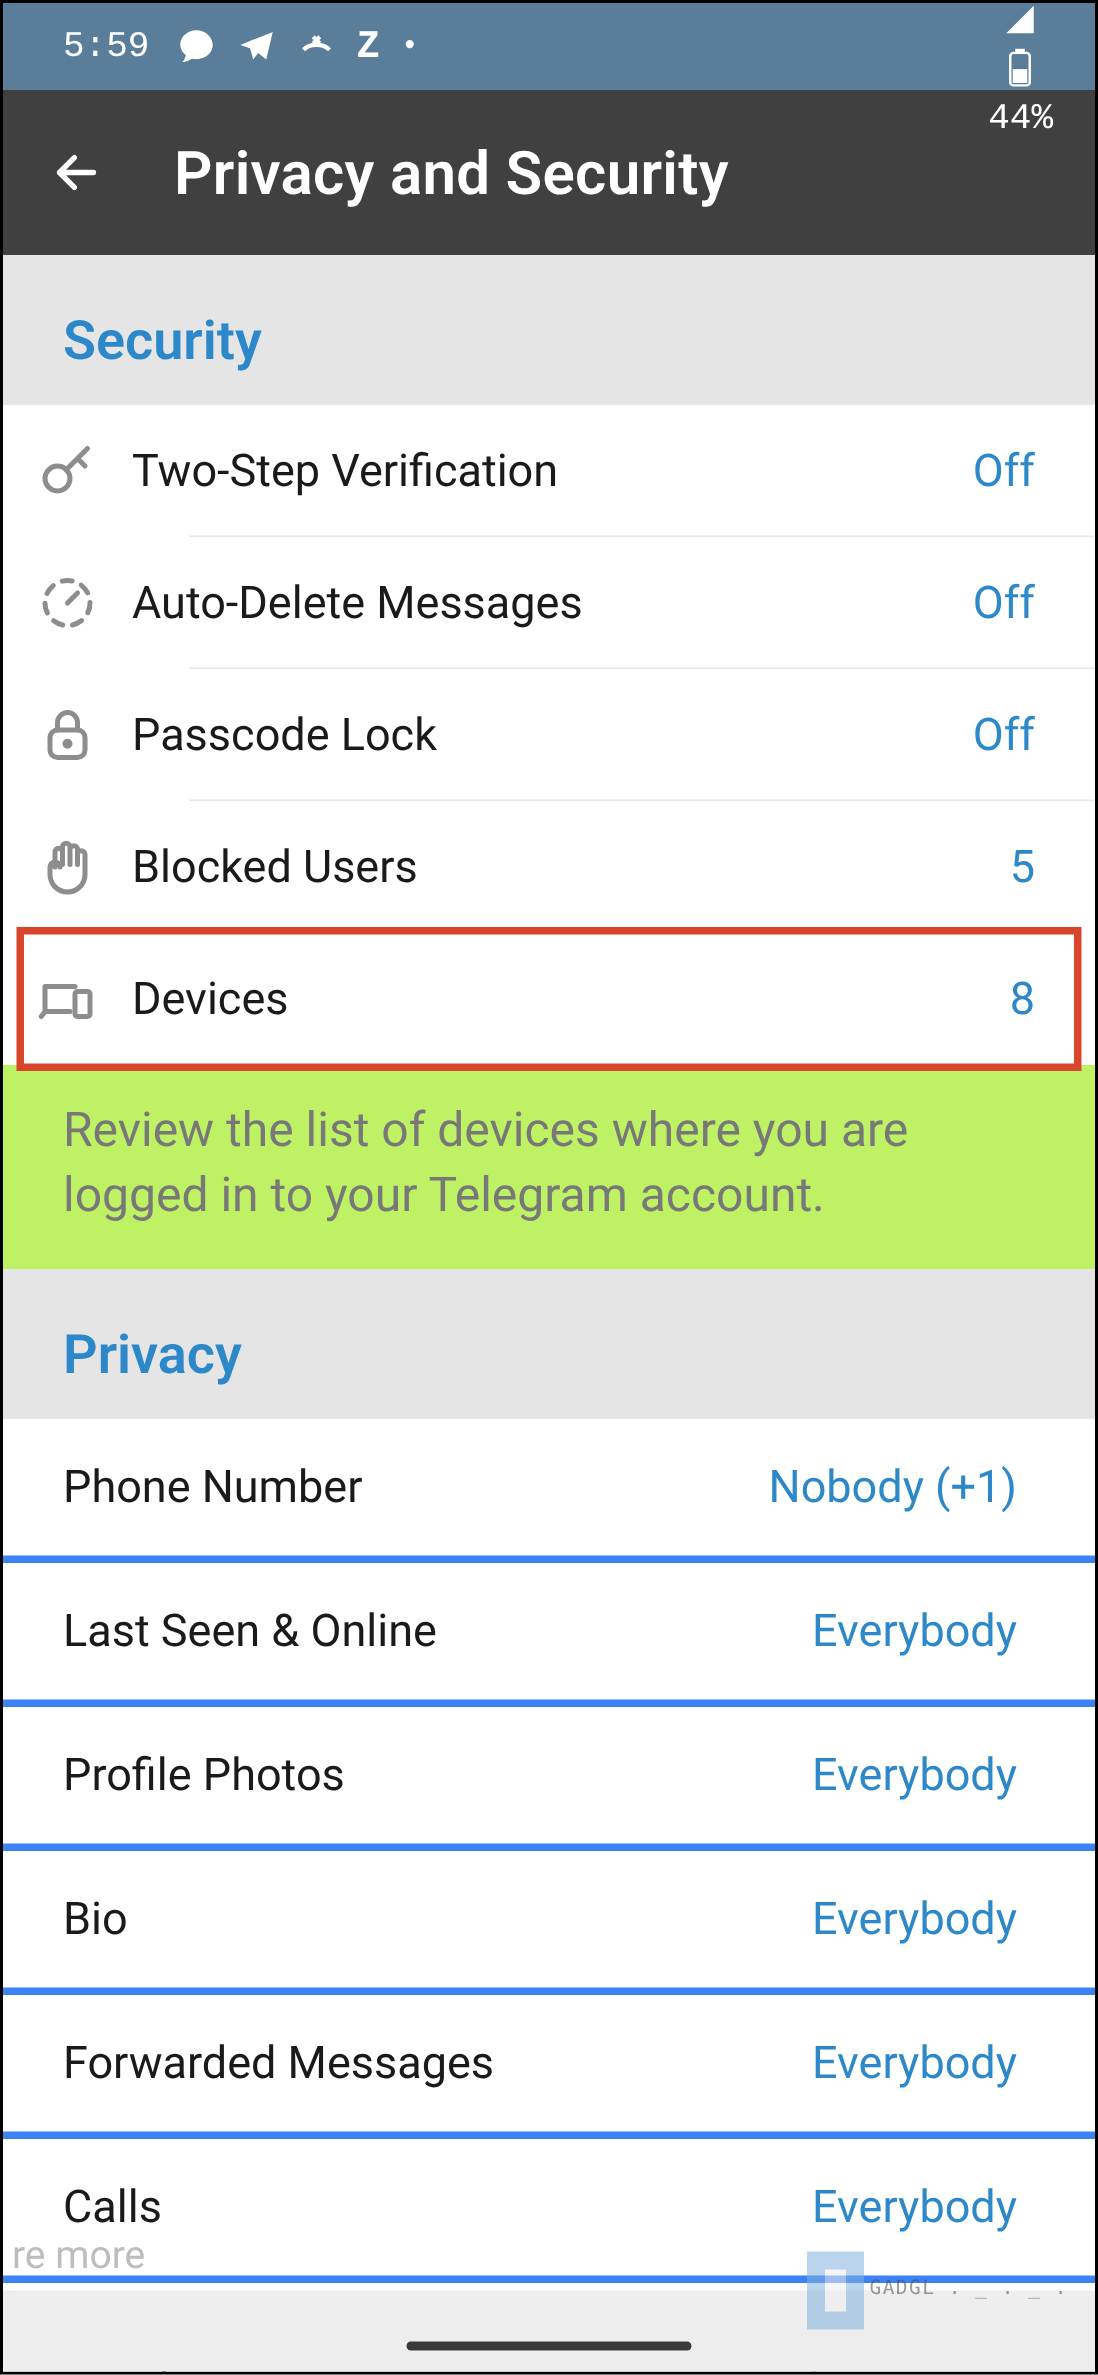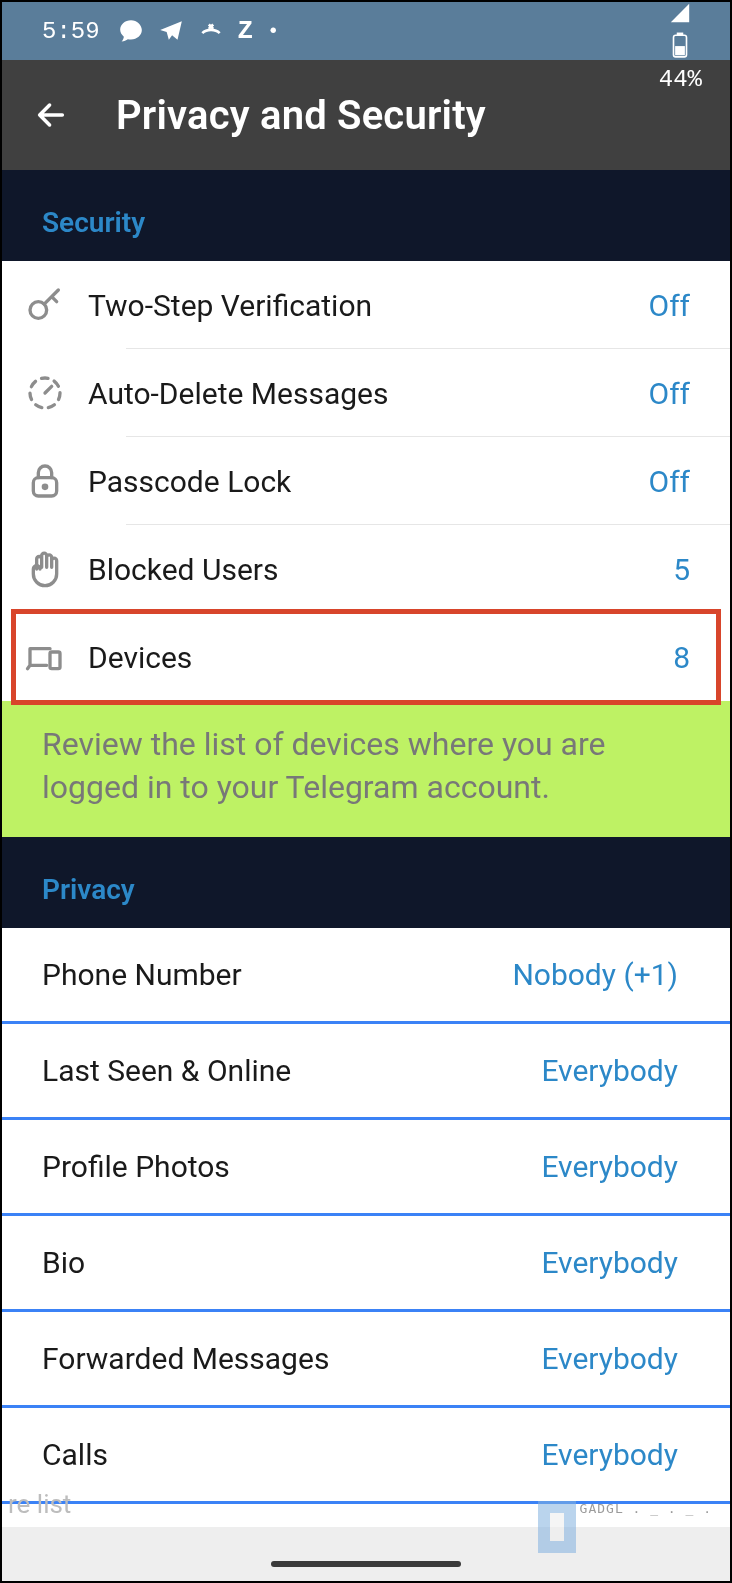--- a/index.html
+++ b/index.html
@@ -37,24 +37,24 @@
     gap: 48px;
   }
   .back-arrow { width: 34px; height: 34px; }
   .header-title {
     font-size: 40px;
     font-weight: 600;
     letter-spacing: 0.2px;
   }
   .section-header {
     color: #2c88c8;
-    font-size: 28px;
+    font-size: 36px;
     font-weight: 600;
     padding: 36px 40px 22px 40px;
-    background:#0f172a;
+    background:#e5e5e5;
   }
   .list-item {
     display: flex;
     align-items: center;
     background:#fff;
     position: relative;
   }
   .security-item { height: 88px; }
   .security-item .icon { width: 86px; display:flex; align-items:center; justify-content:center; color:#9a9a9a; }
   .security-item .icon svg { width:40px; height:40px; stroke:#8d8d8d; }
@@ -80,21 +80,21 @@
     pointer-events:none;
     z-index: 5;
   }
   .footer-note {
     background: #bef264;
     color: #787878;
     font-size: 32px;
     line-height: 1.35;
     padding: 22px 40px 28px 40px;
   }
-  .privacy-item { height: 96px; padding: 0 40px; border-bottom:3px solid #3b82f6; }
+  .privacy-item { height: 96px; padding: 0 40px; border-bottom:5px solid #3b82f6; }
   .privacy-item .item-label { font-size: 30px; }
   .privacy-item .item-value { margin-right:12px; }
   .gesture-bar {
     position:absolute;
     bottom:14px;
     left:50%;
     transform:translateX(-50%);
     width:190px;
     height:6px;
     background:#3a3a3a;
@@ -104,21 +104,21 @@
     position:absolute;
     bottom:0; left:0; right:0;
     height:54px;
     background:#eeeeee;
   }
   .watermark {
     position:absolute;
     right:18px;
     bottom:28px;
     display:flex;
-    align-items:flex-start;
+    align-items:center;
     gap:4px;
     opacity:0.55;
   }
   .watermark .sq { width:38px; height:52px; background:#82b2e0; position:relative; }
   .watermark .sq::after { content:""; position:absolute; top:12px; left:12px; width:14px; height:28px; background:#eee; }
   .watermark .txt { font-family: monospace; font-size:13px; color:#4a4a4a; letter-spacing:1px; margin-bottom:4px; }
   .remoretxt {
     position:absolute;
     left:0;
     bottom:62px;
@@ -257,21 +257,21 @@
 </div>
 <div class="list-item privacy-item">
   <span class="item-label">Calls</span>
   <span class="item-value">Everybody</span>
 </div>
 <div class="list-item privacy-item" style="border-bottom:none">
   <span class="item-label">Groups &amp; Channels</span>
   <span class="item-value">My Contacts</span>
 </div>
 
-<div class="remoretxt">re list</div>
+<div class="remoretxt">re more</div>
 
 <div class="bottom-bar"></div>
 <div class="gesture-bar"></div>
 
 <div class="watermark">
   <div class="sq"></div>
   <div class="txt">GADGL . _ . _ .</div>
 </div>
 
 </body></html>

